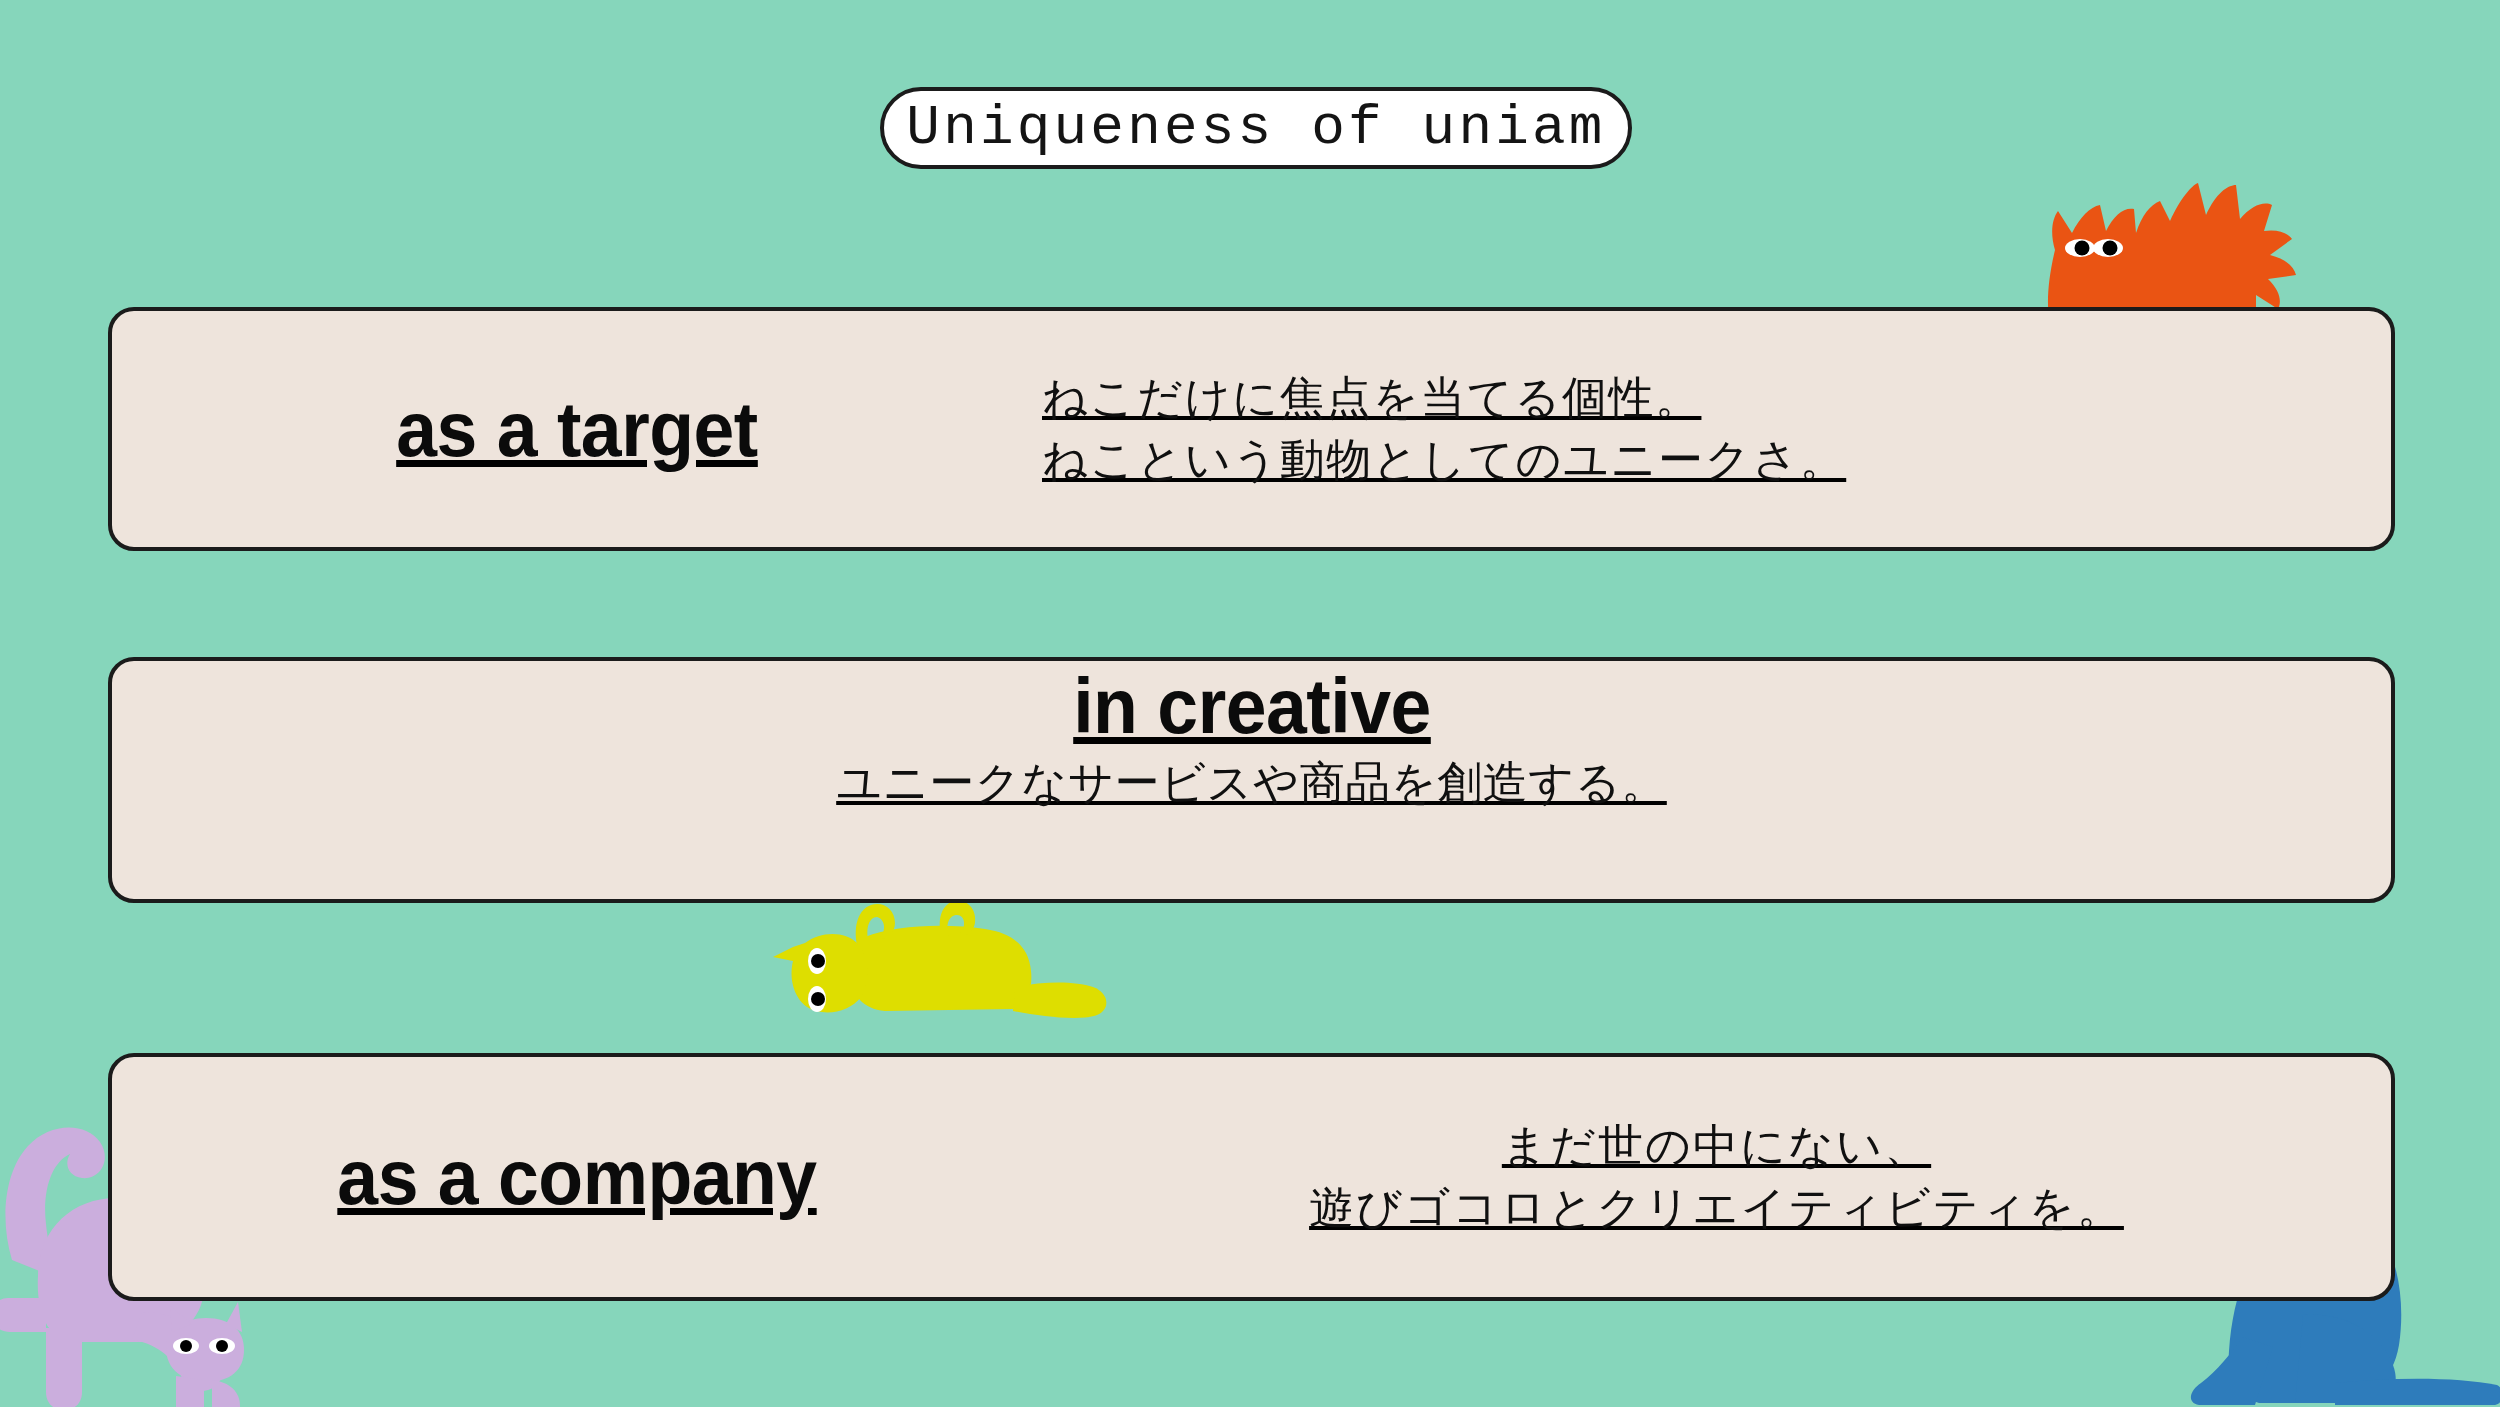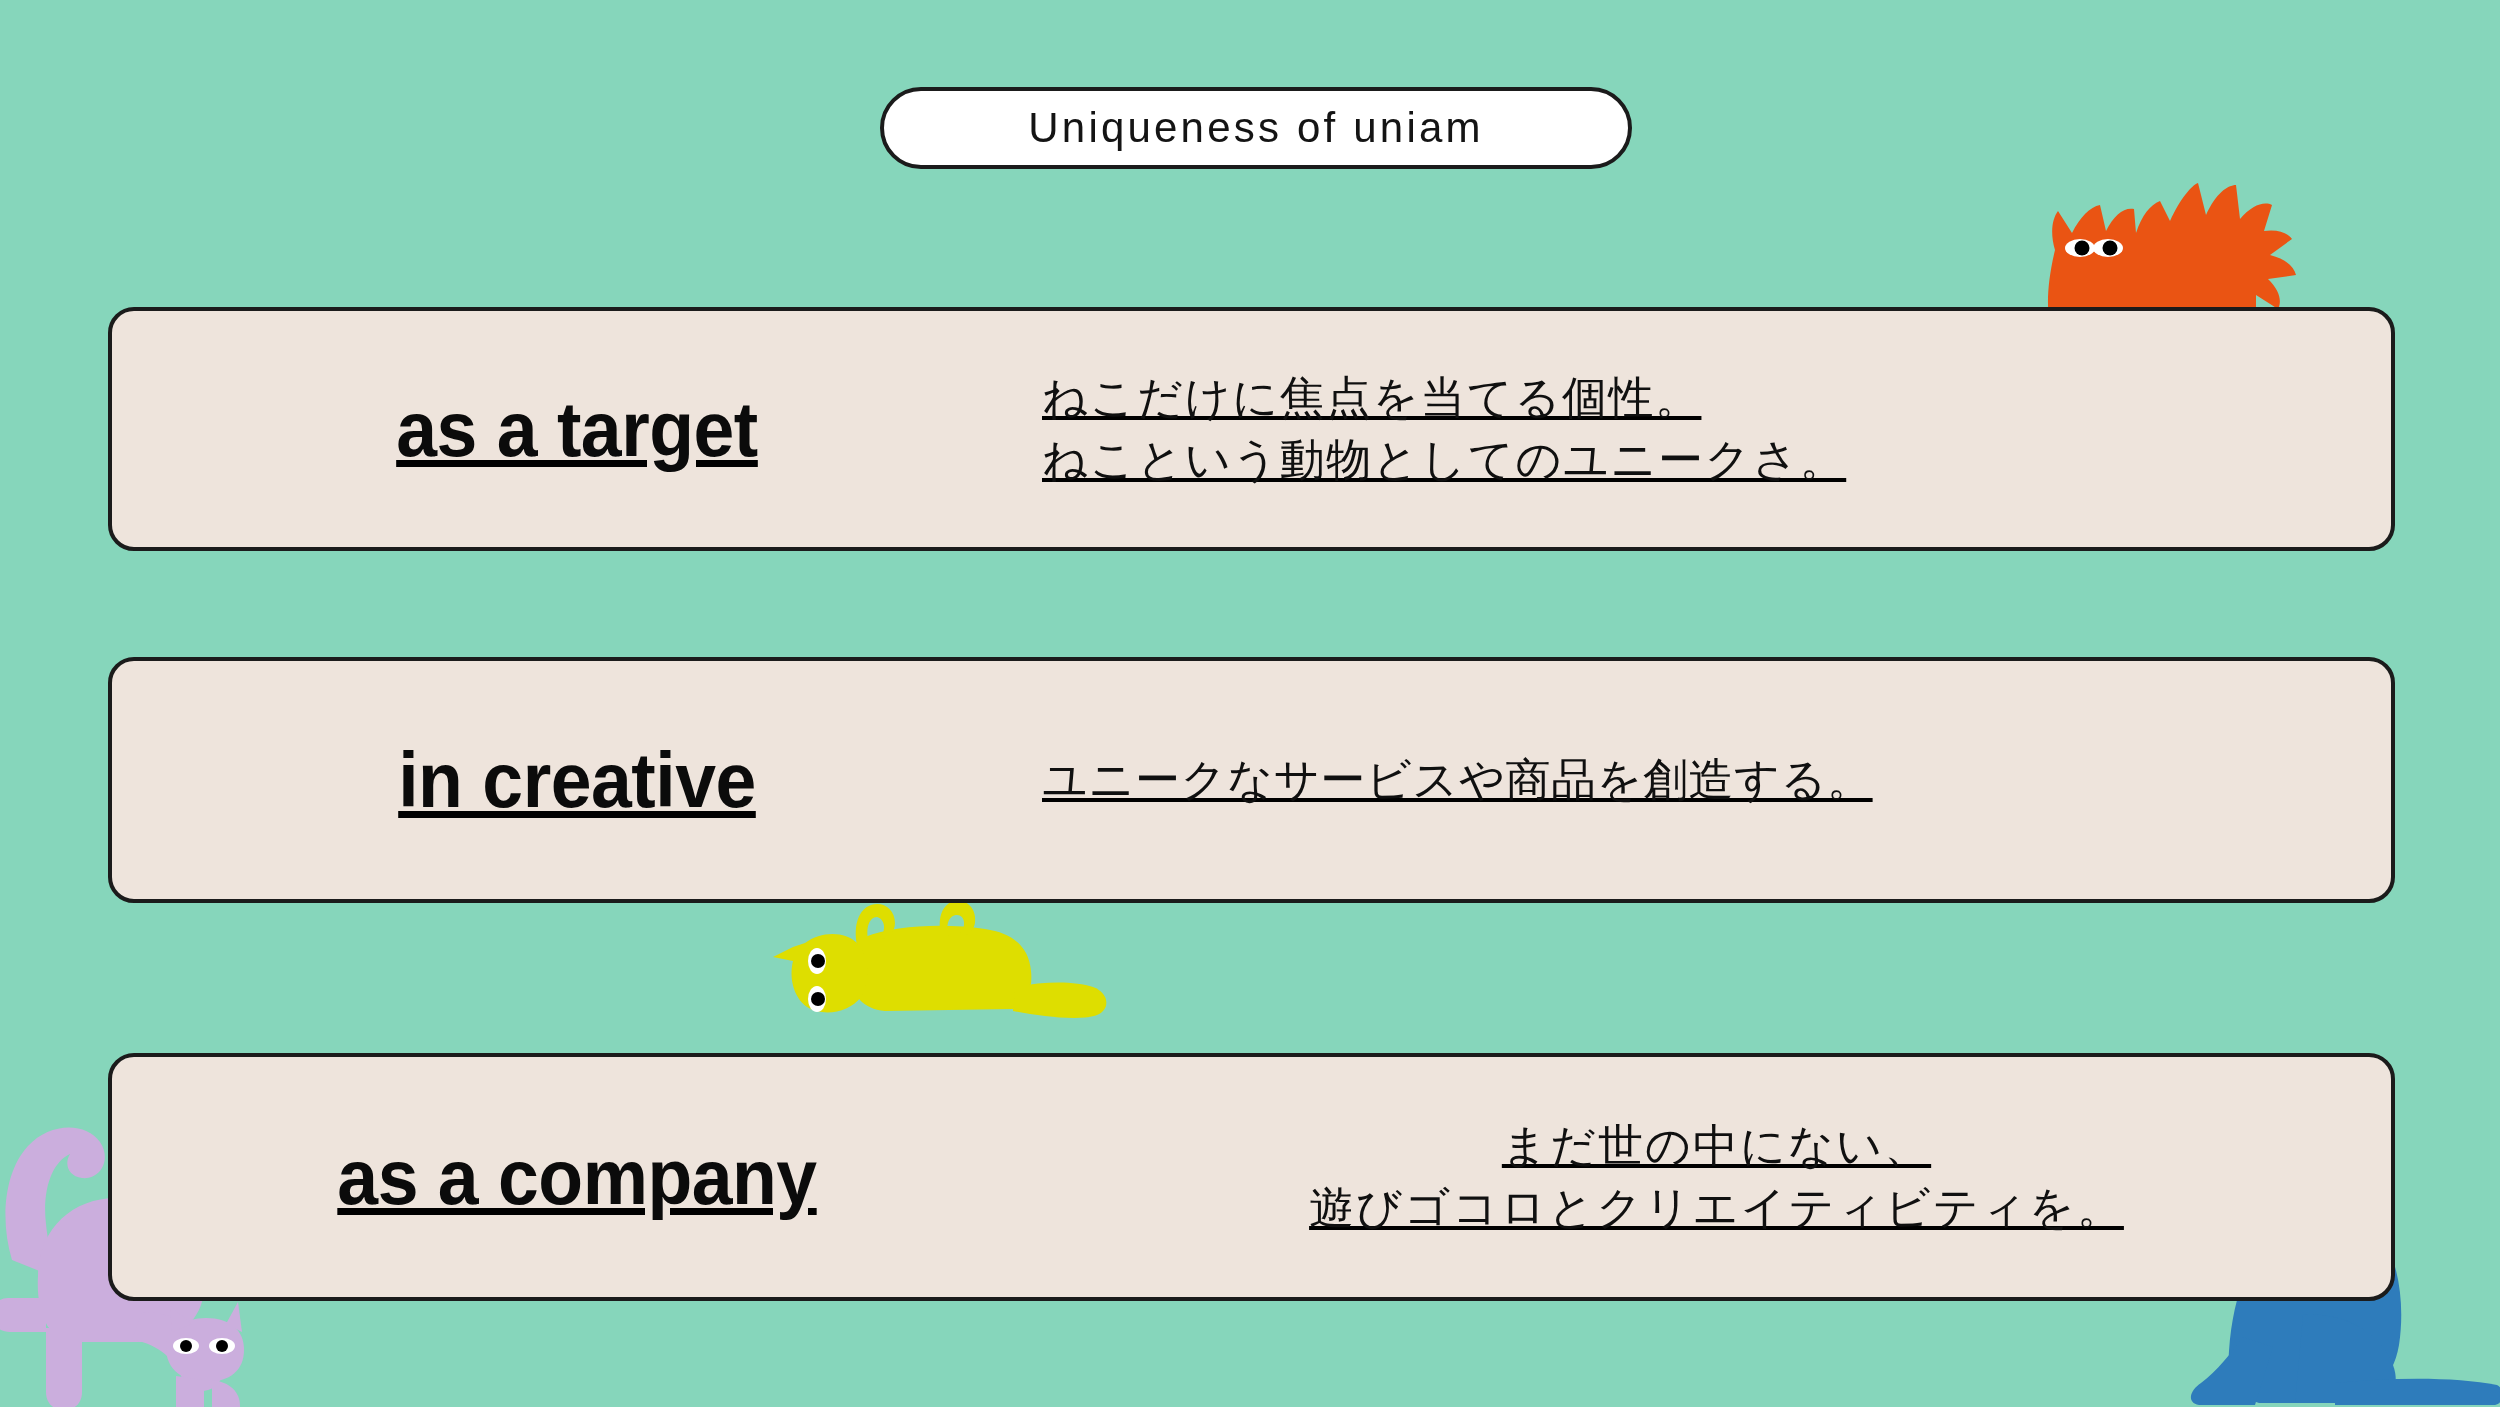--- a/index.html
+++ b/index.html
@@ -43,44 +43,44 @@
     background: #ffffff;
     border: 4px solid #1b1b1b;
     border-radius: 60px;
     z-index: 4;
     display: flex;
     align-items: center;
     justify-content: center;
     box-sizing: border-box;
   }
   .title-pill .title-text {
-    font-size: 42px;
+    font-size: 56px;
     font-weight: 400;
     color: #141414;
     letter-spacing: 3.2px;
     white-space: nowrap;
-    font-family: Liberation Sans, sans-serif;
+    font-family: Liberation Mono, monospace;
   }
 
   
   .card {
     position: absolute;
     left: 108px;
     width: 2287px;
     background: #eee4dc;
     border: 4px solid #1b1b1b;
     border-radius: 26px;
     box-sizing: border-box;
     display: flex;
     align-items: center;
     z-index: 3;
     text-decoration: underline;
   }
   .card-1 { top: 307px;  height: 244px; }
-  .card-2 { top: 657px;  height: 246px; }
+  .card-2 { top: 657px;  height: 246px; flex-direction: column; }
   .card-3 { top: 1053px; height: 248px; }
 
   .card-heading {
     flex: 0 0 auto;
     width: 930px;
     text-align: center;
     font-size: 78px;
     font-weight: 700;
     color: #0b0b0b;
     letter-spacing: -0.5px;

